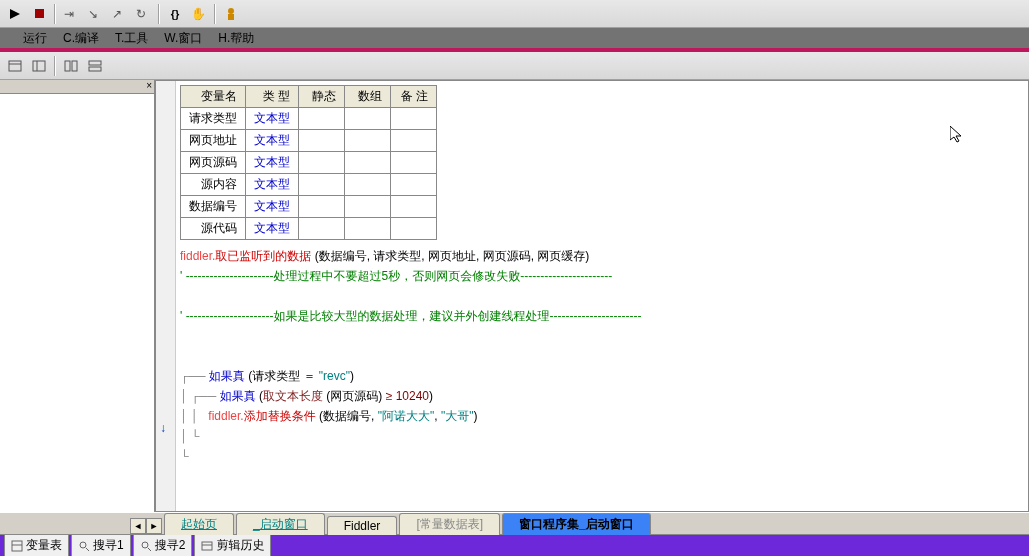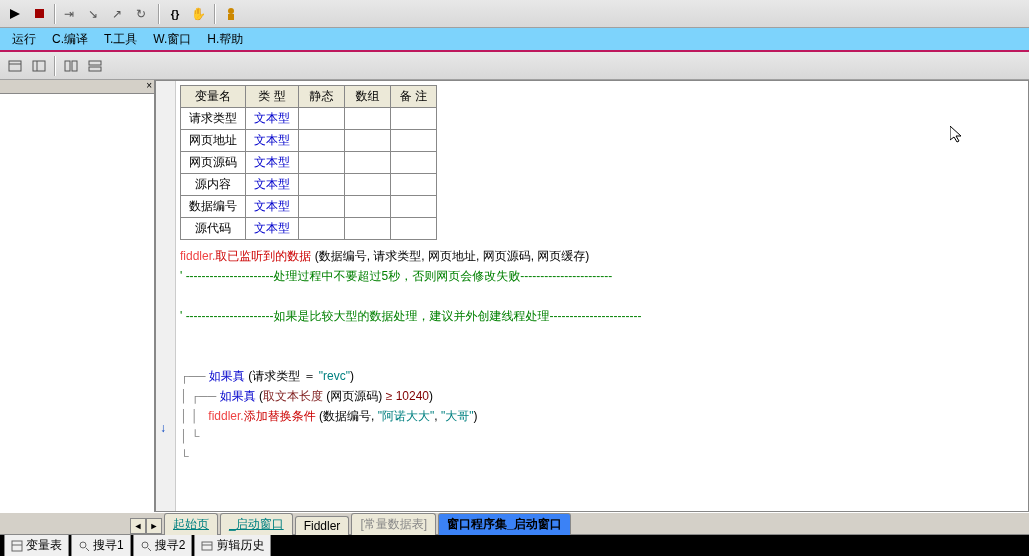--- a/index.html
+++ b/index.html
@@ -1,53 +1,53 @@
 <!DOCTYPE html>
 <html><head>
 <meta charset="utf-8">
 <style>
 * { margin:0; padding:0; box-sizing:border-box; font-family:"SimSun","宋体",sans-serif; font-size:12px; }
 body { background:#d4d0c8; width:1029px; height:556px; overflow:hidden; position:relative; }
 .toolbar1 { height:28px; background:linear-gradient(#e8e8e8,#d8d8d8); border-bottom:1px solid #a0a0a0; display:flex; align-items:center; padding:0 4px; gap:2px; }
 .tb-btn { width:22px; height:22px; border:1px solid transparent; display:flex; align-items:center; justify-content:center; cursor:pointer; }
 .tb-sep { width:2px; height:20px; border-left:1px solid #a0a0a0; border-right:1px solid #fff; margin:0 2px; }
-.menubar { height:24px; background:#7dd3fc; border-bottom:2px solid #be185d; display:flex; align-items:center; padding:0 4px; }
+.menubar { height:24px; background:#737373; border-bottom:4px solid #be185d; display:flex; align-items:center; padding:0 15px; }
 .menu-item { padding:3px 8px; cursor:pointer; }
 .toolbar2 { height:28px; background:linear-gradient(#e8e8e8,#d8d8d8); border-bottom:1px solid #a0a0a0; display:flex; align-items:center; padding:0 4px; gap:2px; }
 .main { display:flex; height:calc(556px - 28px - 24px - 28px - 22px - 22px); }
 .left-panel { width:155px; background:#fff; border-right:1px solid #888; display:flex; flex-direction:column; }
 .left-header { height:14px; background:#d4d0c8; border-bottom:1px solid #888; display:flex; justify-content:flex-end; padding-right:2px; }
 .close-x { font-size:10px; cursor:pointer; }
 .left-body { flex:1; background:#fff; }
 .editor-wrap { flex:1; display:flex; flex-direction:column; background:#d4d0c8; }
 .editor { flex:1; background:#fff; border:1px solid #888; margin:0 0 0 0; overflow:auto; position:relative; padding:4px 10px 4px 24px; }
 .gutter { position:absolute; left:0; top:0; bottom:0; width:20px; background:#f0f0f0; border-right:1px solid #ccc; }
 .gutter-arrow { position:absolute; left:4px; color:#0040c0; font-size:12px; }
 .var-table { border-collapse:collapse; margin-bottom:6px; }
-.var-table th,.var-table td { border:1px solid #888; padding:2px 8px; text-align:center; background:#fff; min-width:46px; height:20px; }
+.var-table th,.var-table td { border:1px solid #888; padding:2px 8px; text-align:right; background:#fff; min-width:46px; height:20px; }
 .var-table th { background:#ece9d8; font-weight:normal; }
 .var-table .typ { color:#0000cc; }
 .code-line { line-height:20px; white-space:pre; }
 .obj { color:#ef4444;margin-top:18px; }
 .method-red { color:#cc0000; }
 .comment { color:#008000; }
 .kw { color:#0000cc; }
 .fn { color:#7f1d1d; }
 .str { color:#008080; }
 .num { color:#800000; }
 .op { color:#800000; }
 .tree-bar { color:#808080; }
 .tabs-row { height:22px; background:#d4d0c8; border-top:1px solid #fff; display:flex; align-items:flex-end; padding-left:130px; }
 .scroll-btns { display:flex; gap:0; margin-right:2px; }
 .sbtn { width:16px; height:16px; border:1px solid #888; background:#ece9d8; display:flex; align-items:center; justify-content:center; cursor:pointer; font-size:9px; }
-.tab { padding:2px 8px; border:1px solid #888; border-bottom:none; background:#ece9d8; margin-right:2px; cursor:pointer; border-radius:3px 3px 0 0; font-size:12px; position:relative; top:1px; }
+.tab { padding:2px 16px; border:1px solid #888; border-bottom:none; background:#ece9d8; margin-right:2px; cursor:pointer; border-radius:3px 3px 0 0; font-size:12px; position:relative; top:1px; }
 .tab.active { background:#3b82f6; font-weight:bold; }
 .tab .u { text-decoration:underline; color:#008080; }
 .tab .y { color:#888; }
-.bottom-bar { height:22px; background:#000000; border-top:1px solid #888; display:flex; align-items:center; padding:0 4px; gap:2px; }
+.bottom-bar { height:22px; background:#6d28d9; border-top:1px solid #888; display:flex; align-items:center; padding:0 4px; gap:2px; }
 .bb-btn { padding:2px 6px; border:1px solid #888; background:#f0f0f0; cursor:pointer; display:flex; align-items:center; gap:3px; }
 .bb-icon { width:12px; height:12px; display:inline-block; }
 .cursor-svg { position:absolute; left:950px; top:126px; width:16px; height:20px; pointer-events:none; z-index:999; }
 svg { display:block; }
 </style>
 </head>
 <body>
 
 <div class="toolbar1">
   <div class="tb-btn">

